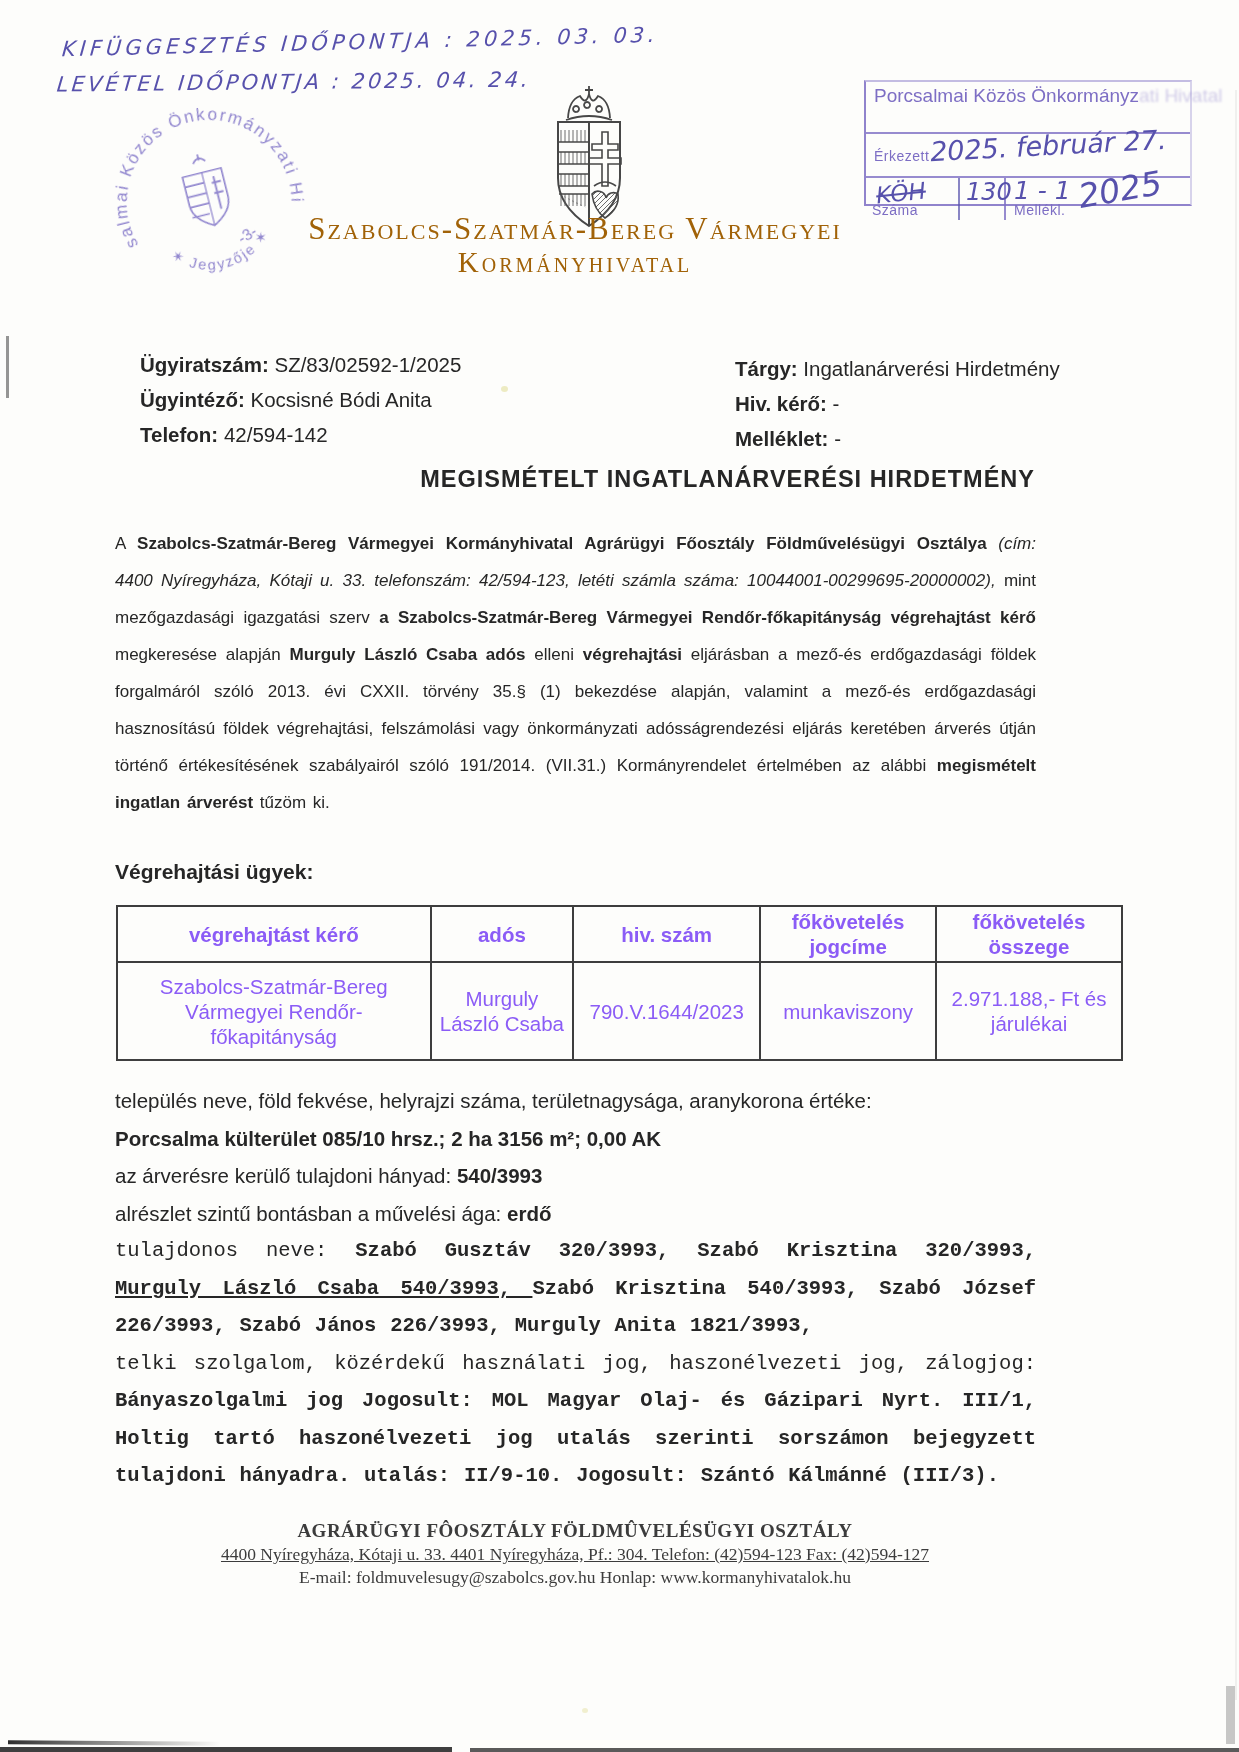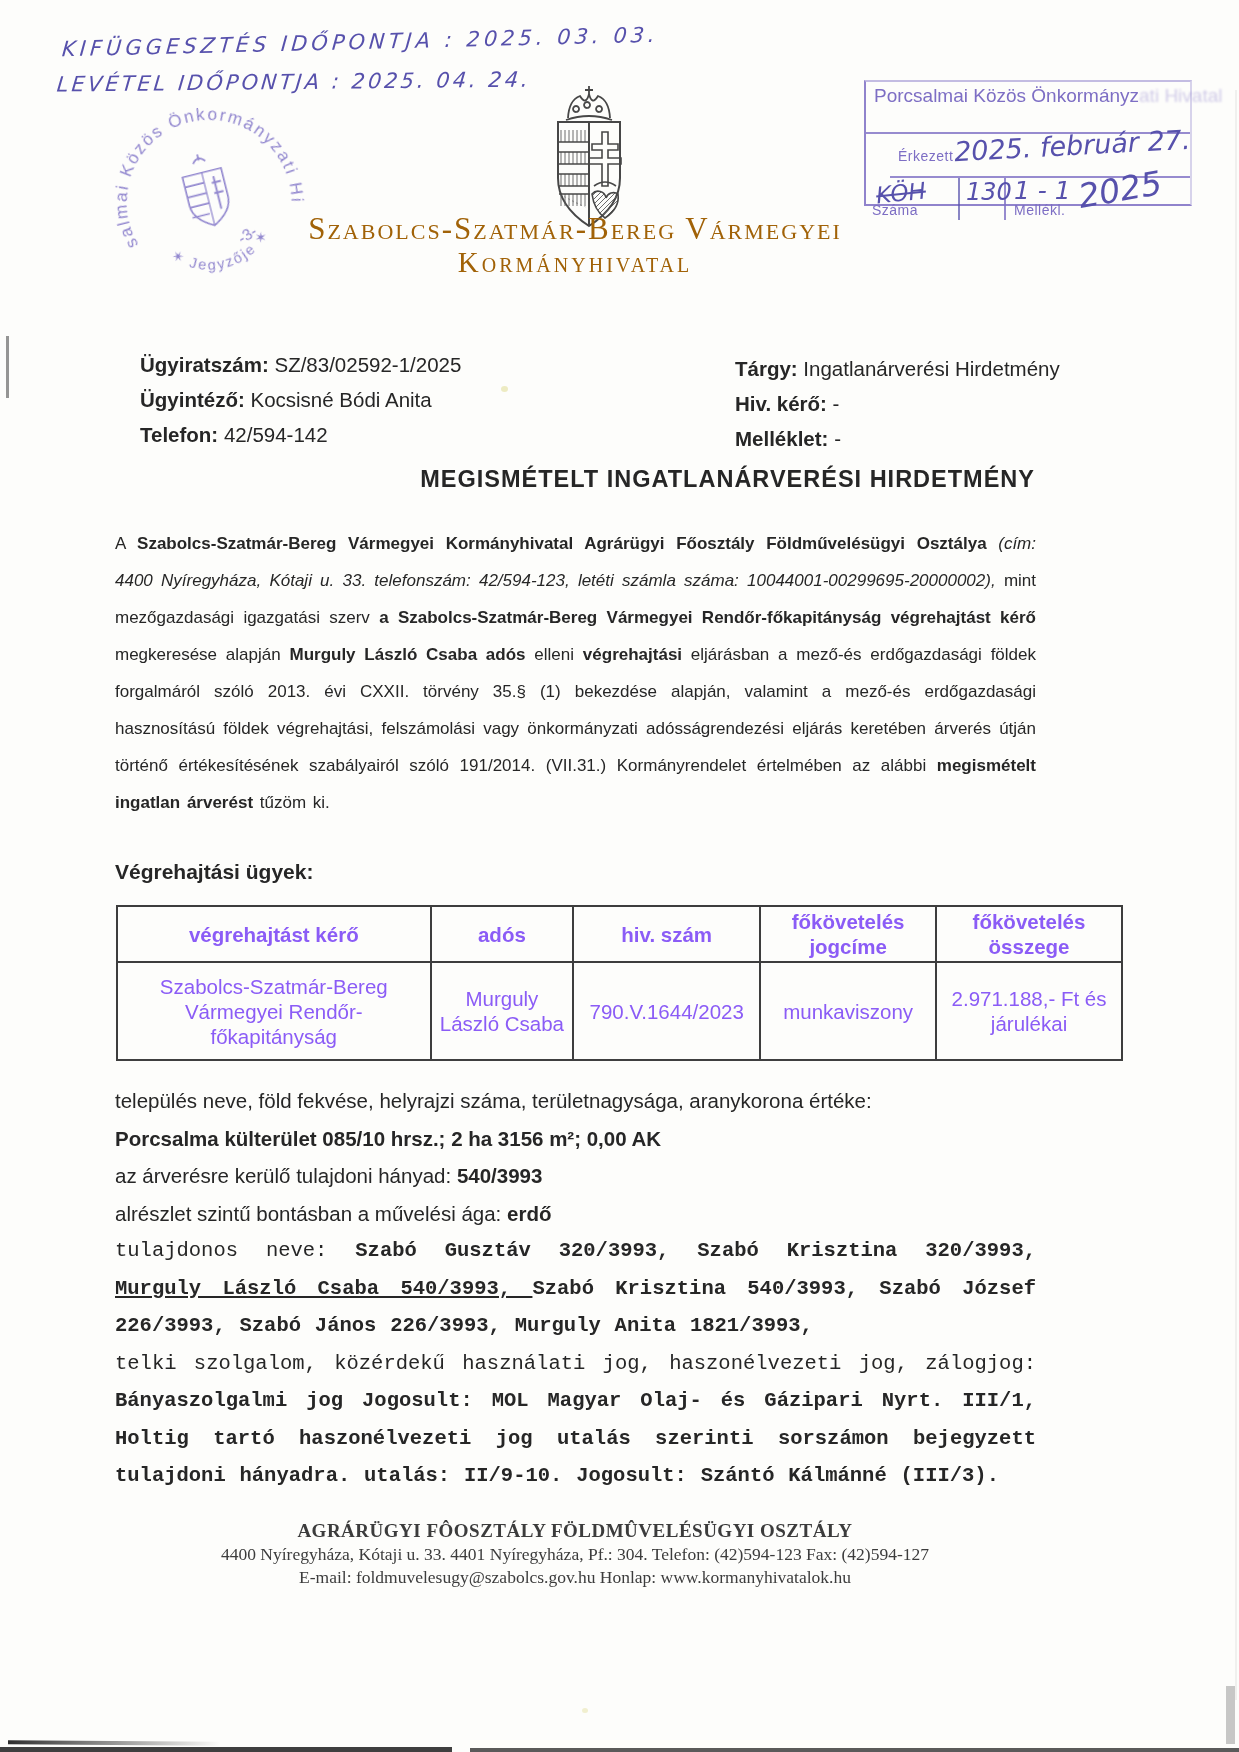--- a/index.html
+++ b/index.html
@@ -24,21 +24,21 @@
   #letterhead .l1{font-size:31px;letter-spacing:2px;line-height:34px;}
   #letterhead .l2{font-size:29px;letter-spacing:3px;line-height:32px;}
   
   #arrival-stamp{left:864px;top:80px;width:324px;height:122px;
     border-left:2px solid rgba(125,110,196,.85);
     border-top:2px solid rgba(125,110,196,.45);
     border-right:2px solid rgba(125,110,196,.3);
     border-bottom:2px solid rgba(125,110,196,.85);}
   #arrival-stamp .row1{height:32px;border-bottom:2px solid rgba(125,110,196,.8);padding:3px 0 15px 8px;font-size:19px;font-weight:normal;white-space:nowrap;overflow:visible;}
   #arrival-stamp .faded{opacity:.35;filter:blur(1px);}
-  #arrival-stamp .row2{position:relative;height:42px;border-bottom:2px solid rgba(125,110,196,.8);margin-left:24px;}
+  #arrival-stamp .row2{position:relative;height:42px;border-bottom:2px solid rgba(125,110,196,.8);}
   #arrival-stamp .small-lbl{font-size:14px;letter-spacing:.5px;}
   #arrival-stamp .row2 .small-lbl{position:absolute;left:8px;top:14px;}
   #arrival-stamp .row2 .hw{position:absolute;left:64px;top:-4px;font-size:27px;white-space:nowrap;transform:rotate(-3deg);}
   #arrival-stamp .row3{position:relative;height:42px;display:flex;}
   #arrival-stamp .cell-a{position:relative;width:138px;border-right:2px solid rgba(125,110,196,.8);}
   #arrival-stamp .cell-a .inner-line{position:absolute;left:92px;top:0;width:2px;height:100%;background:rgba(87,81,172,.7);}
   #arrival-stamp .cell-a .small-lbl{position:absolute;left:6px;bottom:2px;text-align:center;}
   #arrival-stamp .koh{position:absolute;left:10px;top:2px;font-size:23px;text-decoration:line-through;transform:rotate(-6deg);}
   #arrival-stamp .num130{position:absolute;left:100px;top:0;font-size:24px;}
   #arrival-stamp .cell-b{position:relative;flex:1;}
@@ -60,21 +60,21 @@
   #cases-table td{height:92px;}
   #table-shadow{left:118px;top:1059px;width:1005px;height:2px;background:rgba(70,70,70,.3);}
   
   #property{left:115px;top:1082px;width:921px;font-size:20.5px;line-height:37.5px;}
   #property p{margin:0;}
   #property .just{text-align:justify;word-spacing:1.5px;font-family:Liberation Mono, monospace;}
   #property .uline{text-decoration:underline;}
   
   #footer{left:115px;top:1519px;width:920px;text-align:center;font-family:"Liberation Serif",serif;color:#3c3c3c;}
   #footer .f1{font-size:19px;font-weight:bold;letter-spacing:.5px;line-height:24px;}
-  #footer .f2{font-size:17.5px;line-height:23px;}
+  #footer .f2{font-size:17.5px;line-height:23px;text-decoration:underline;}
   #footer .f3{font-size:17.5px;line-height:23px;}
   
   .artifact{pointer-events:none;}
   #edge-left-mark{left:6px;top:336px;width:3px;height:62px;background:#7a7a7a;opacity:.8;}
   #speck1{left:501px;top:386px;width:7px;height:6px;border-radius:50%;background:#e3df9c;opacity:.6;}
   #speck2{left:582px;top:1708px;width:6px;height:5px;border-radius:50%;background:#e6e2a4;opacity:.5;}
   #right-edge-line{right:2px;top:90px;width:2px;height:1610px;background:rgba(0,0,0,.05);}
   #right-smudge{left:1226px;top:1686px;width:9px;height:58px;background:#9a9a9a;opacity:.55;}
   #bottom-taper{left:8px;top:1741px;width:212px;height:4px;background:linear-gradient(to right,#2f2f2f,rgba(47,47,47,0));transform:rotate(.4deg);}
   #bottom-band-1{left:0;top:1747px;width:452px;height:5px;background:#3f3f3f;}

